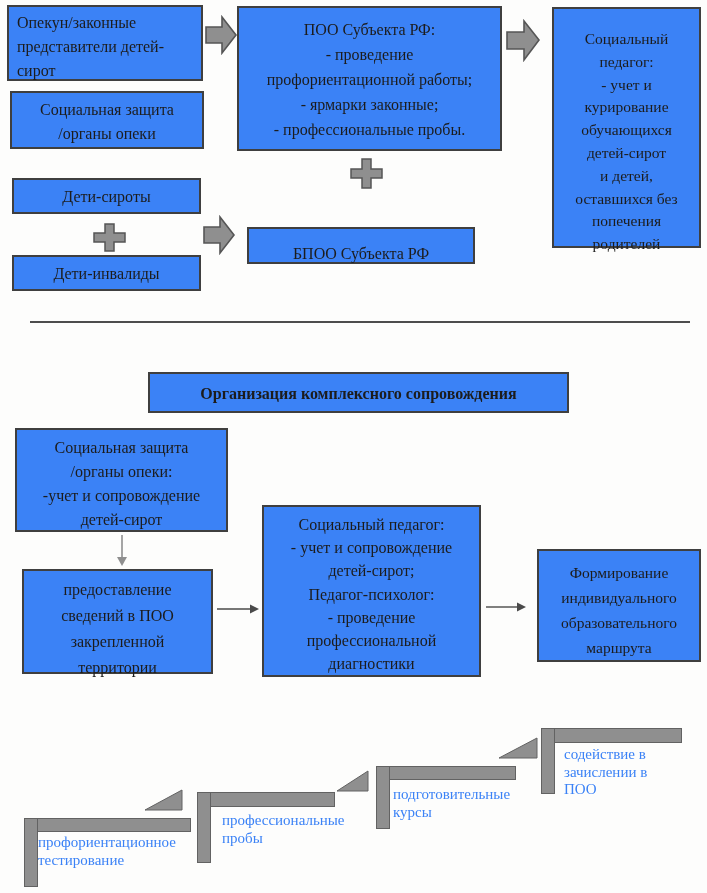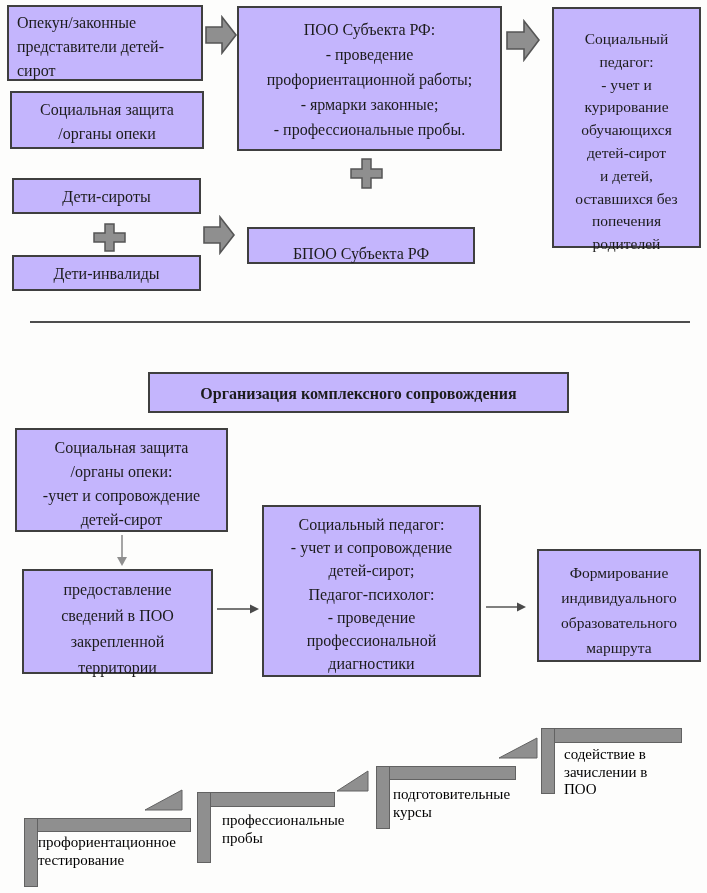--- a/index.html
+++ b/index.html
@@ -2,21 +2,21 @@
 <html><head>
 <meta charset="utf-8">
 <style>
   html,body { margin:0; padding:0; background:#e8e8e8; }
   .page {
     position:relative; width:707px; height:893px; margin:0 auto;
     background:#fdfdfc; overflow:hidden;
     font-family:"Liberation Serif","DejaVu Serif",serif; color:#1c1c1c;
   }
   .box {
-    position:absolute; background:#c4b5fd; border:2px solid #3f3f3f;
+    position:absolute; background:#3b82f6; border:2px solid #3f3f3f;
     box-sizing:border-box; text-align:center; white-space:pre-line;
     font-size:16px; line-height:24px;
   }
   .icon { position:absolute; }
   
   .b-guardian   { left:7px;   top:5px;   width:196px; height:76px; text-align:left; padding:4px 4px 0 8px; }
   .a-right-1    { left:205px; top:15px; }
   .b-poo        { left:237px; top:6px;   width:265px; height:145px; padding-top:9px; line-height:25px; }
   .a-right-2    { left:506px; top:19px; }
   .b-sped       { left:552px; top:7px;   width:149px; height:241px; padding-top:19px; font-size:15.5px; line-height:22.8px; }
@@ -34,21 +34,21 @@
   .a-down       { left:114px; top:534px; }
   .b-provision  { left:22px;  top:569px; width:191px; height:105px; padding-top:6px; line-height:26px; }
   .ta-1         { left:216px; top:602px; }
   .b-pedpsych   { left:262px; top:505px; width:219px; height:172px; padding-top:6px; line-height:23.2px; }
   .ta-2         { left:485px; top:600px; }
   .b-route      { left:537px; top:549px; width:164px; height:113px; padding-top:9px; line-height:25px; font-size:15.5px; }
   
   .sbar { position:absolute; background:#8f8f8f; outline:1px solid #626262; }
   .slabel {
     position:absolute; font-size:15px; line-height:17.5px;
-    white-space:pre-line; text-align:left; color:#000000;
+    white-space:pre-line; text-align:left; color:#3b82f6;
   }
   .s1-h { left:25px;  top:819px; width:165px; height:12px; }
   .s1-v { left:25px;  top:819px; width:12px;  height:67px; }
   .s1-l { left:38px;  top:834px; }
   .t-1  { left:144px; top:789px; }
   .s2-h { left:198px; top:793px; width:136px; height:13px; }
   .s2-v { left:198px; top:793px; width:12px;  height:69px; }
   .s2-l { left:222px; top:812px; }
   .t-2  { left:336px; top:770px; }
   .s3-h { left:377px; top:767px; width:138px; height:12px; }

